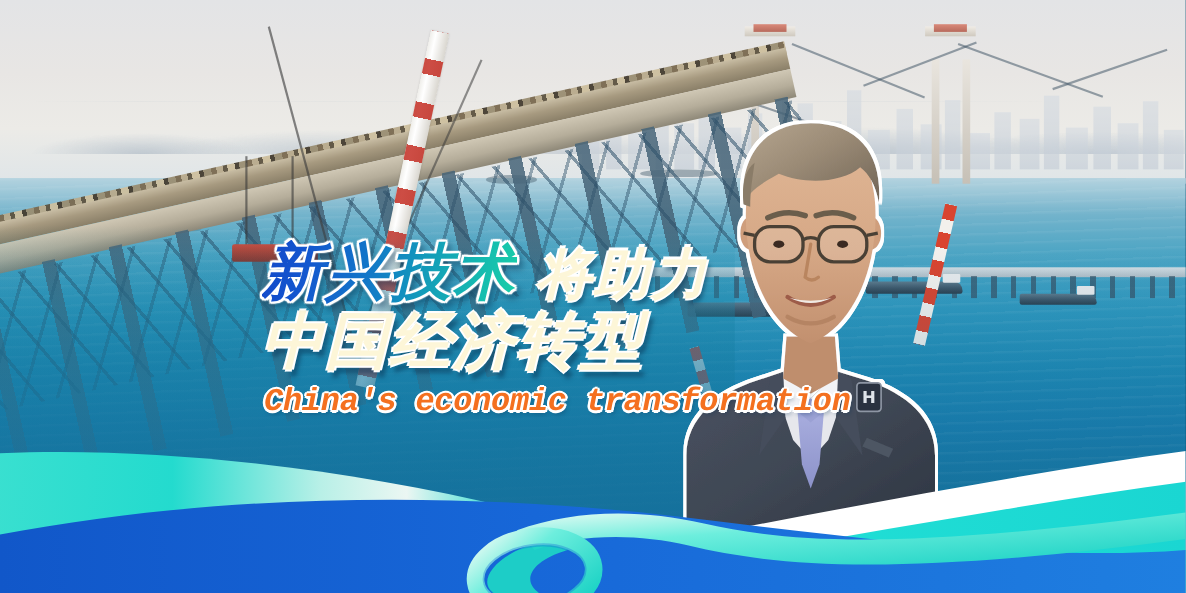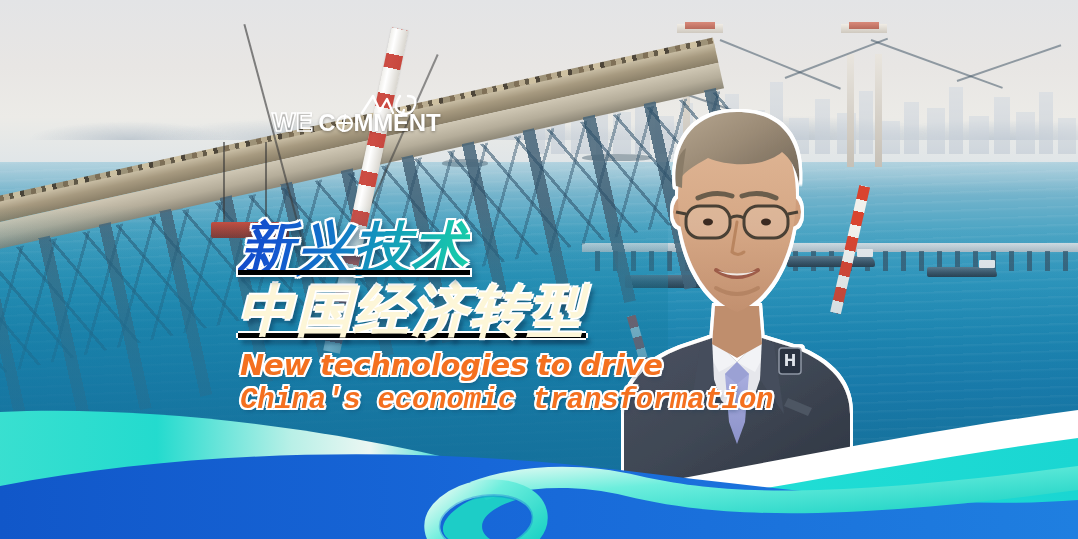--- a/index.html
+++ b/index.html
@@ -272,21 +272,21 @@
   .pill-text {
     font-size:27px; font-weight:700; color:#ffffff;
     letter-spacing:2.5px;
     font-style:italic;
     text-shadow:0 2px 3px rgba(10,50,90,.45);
     white-space:nowrap;
     font-family:"DejaVu Sans", sans-serif;
   }
 
   
-  .cn-block { position:absolute; left:238px; top:218px; z-index:6;text-decoration:underline; }
+  .cn-block { position:absolute; left:238px; top:218px; z-index:6; }
   .cn-line { display:flex; align-items:baseline; white-space:nowrap; }
   .cn-line + .cn-line { margin-top:4px; }
 
   .cn-grad {
     font-size:56px; font-weight:700; font-style:italic;
     letter-spacing:2px; line-height:1.06;
     background:linear-gradient(100deg,#1348c9 0%,#1357cf 18%,#1277c8 42%,#13a0b8 66%,#16c0ae 88%,#19cfa8 100%);
     -webkit-background-clip:text; background-clip:text;
     color:transparent;
     -webkit-text-stroke:0px transparent;
@@ -514,48 +514,33 @@
         <path d="M104 226 q21 12 42 0" stroke="rgba(150,100,70,.35)" stroke-width="4" fill="none" stroke-linecap="round"></path>
 
         <rect x="167" y="286" width="22" height="26" rx="3" fill="#2b3340" stroke="#8e96a4" stroke-width="1.5"></rect>
         <text x="178" y="304" font-size="15" font-family="DejaVu Sans, sans-serif" fill="#dfe3e9" text-anchor="middle" font-weight="bold">H</text>
 
         <path d="M176 336 l24 10 l-4 8 l-24 -10 Z" fill="#4d5663"></path>
       </g>
     </svg>
   </div>
 
-  <div class="logo">
-    <span class="logo-we">WE</span>
-    <span class="logo-comment">
-      <span>C</span>
-      <span class="globe-o"></span>
-      <span>MMENT</span>
-    </span>
-    <span class="logo-swoosh">
-      <svg viewBox="0 0 74 24" xmlns="http://www.w3.org/2000/svg">
-        <path d="M2 20 L13 3 L20 18 L27 6 L33 20" stroke="#ffffff" stroke-width="2.4" fill="none" stroke-linecap="round" stroke-linejoin="round"></path>
-        <path d="M40 3 q-9 14 2 17 q10 3 13 -8 q2 -9 -7 -9" stroke="#ffffff" stroke-width="2.4" fill="none" stroke-linecap="round"></path>
-        <path d="M44 17 q-3 10 -10 10" stroke="#ffffff" stroke-width="2.4" fill="none" stroke-linecap="round"></path>
-      </svg>
-    </span>
-  </div>
 
 
   <div class="cn-block">
     <div class="cn-line">
       <span class="cn-grad">新兴技术</span>
+      <span class="cn-cream">将助力</span>
     </div>
     <div class="cn-line">
       <span class="cn-cream-big">中国经济转型</span>
     </div>
   </div>
 
   <div class="en-block">
-    <div class="en-line">New technologies to drive</div>
     <div class="en-line second">China's economic transformation</div>
   </div>
 
   <div class="waves">
     <svg viewBox="0 0 1078 135" preserveAspectRatio="none" xmlns="http://www.w3.org/2000/svg">
       <defs>
         <linearGradient id="ribG" x1="0" y1="0" x2="1" y2="0">
           <stop offset="0%" stop-color="#3ae4d2"></stop>
           <stop offset="28%" stop-color="#24dfd0"></stop>
           <stop offset="52%" stop-color="#bff5ea"></stop>

